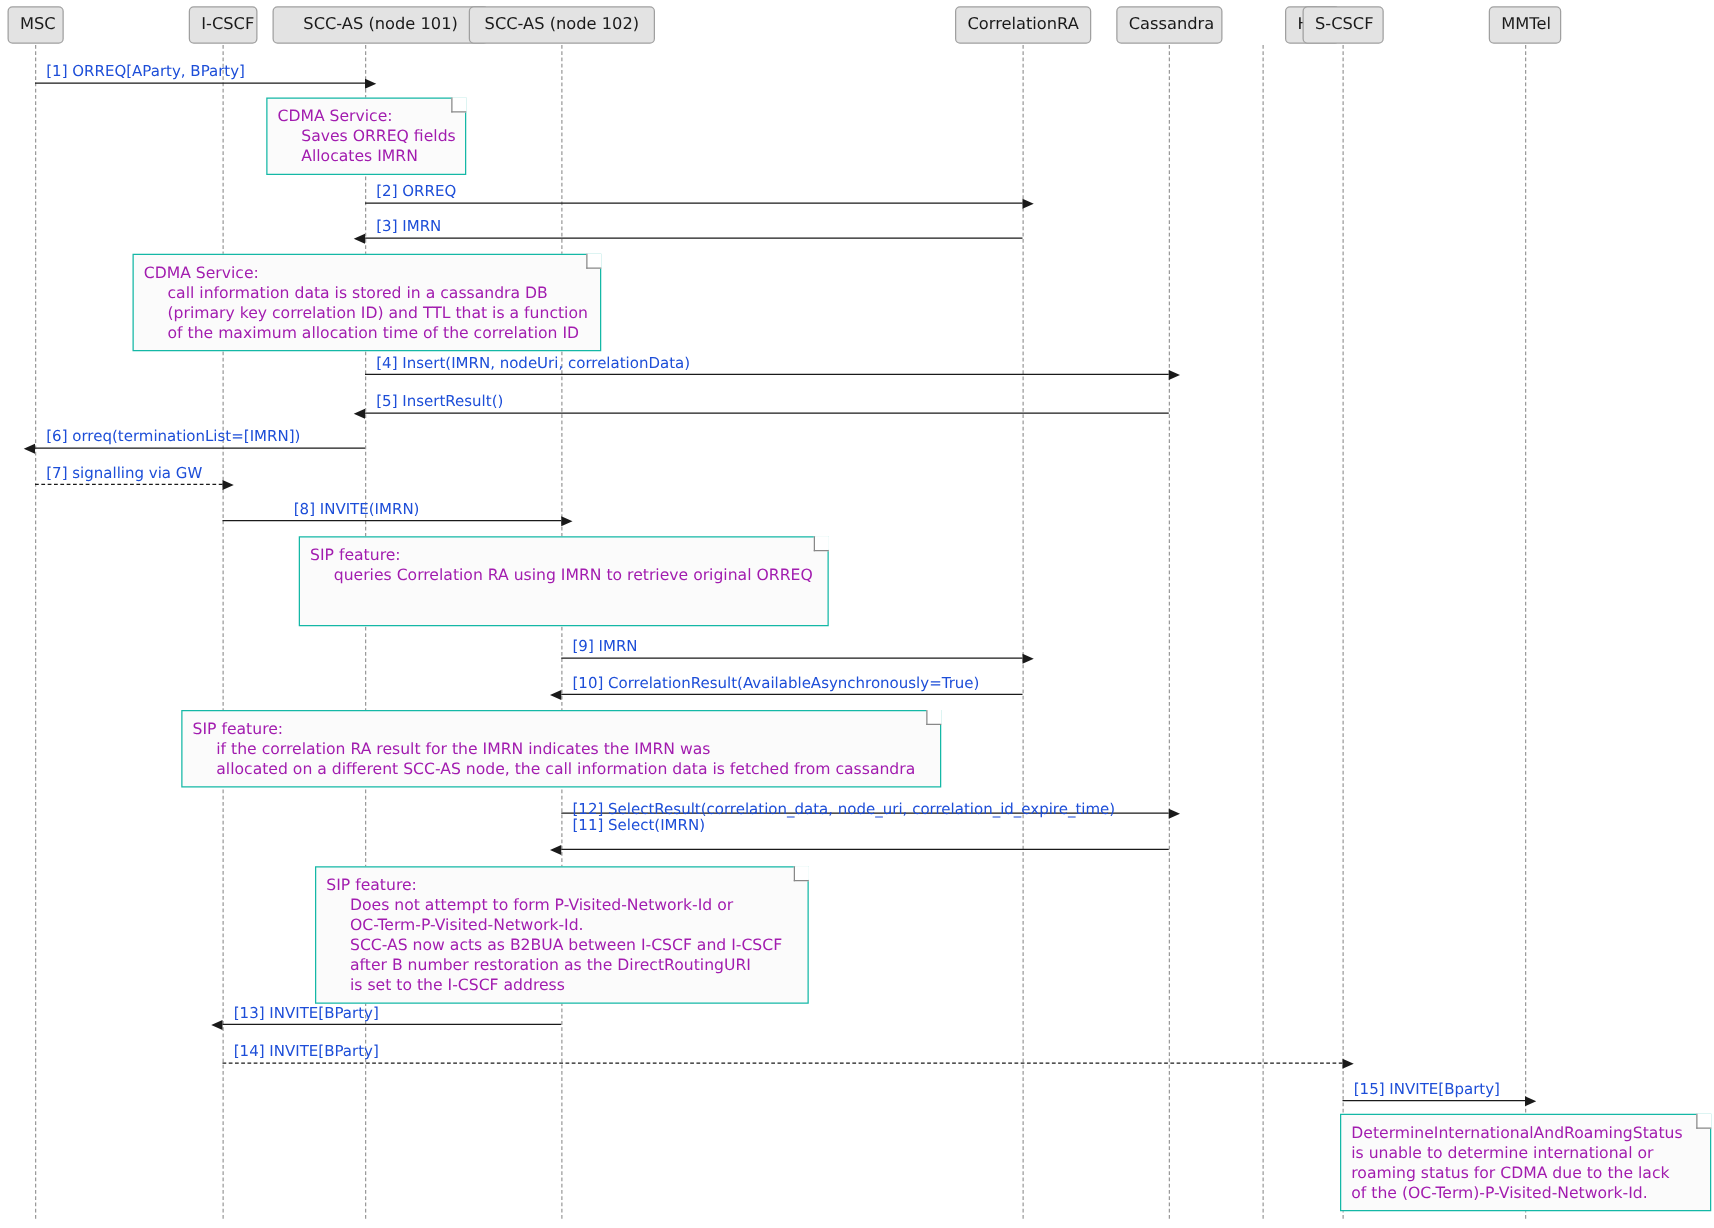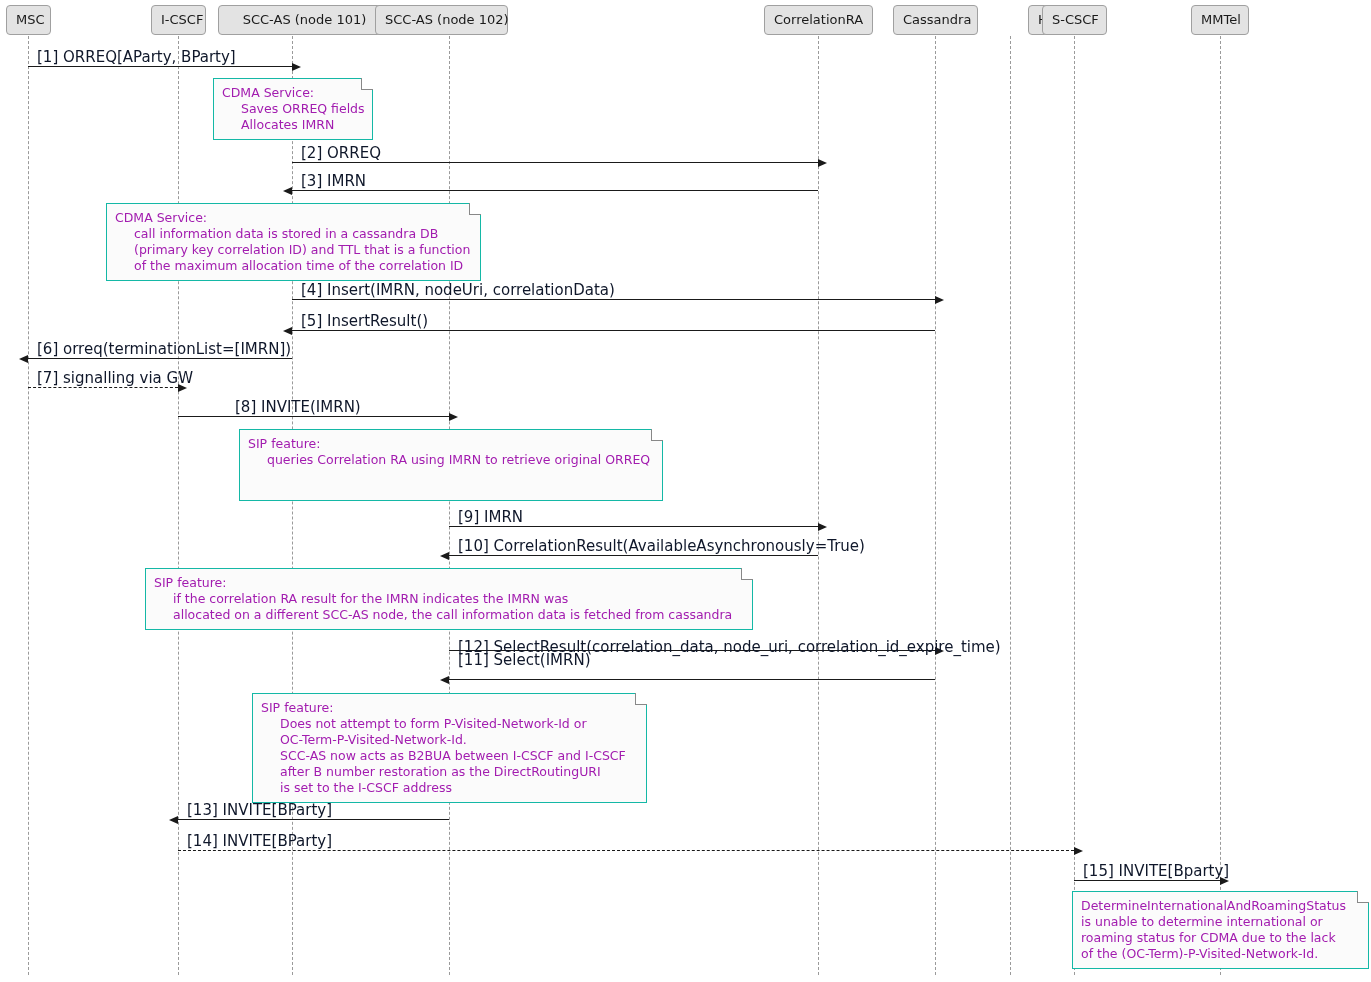--- a/index.html
+++ b/index.html
@@ -61,23 +61,23 @@
     right: -9px;
   }
   .arrowhead.left {
     border-top: 4px solid transparent;
     border-bottom: 4px solid transparent;
     border-right: 9px solid #1a1a1a;
     left: -9px;
   }
   .msg-label {
     position: absolute;
-    font-size: 15px;
+    font-size: 12px;
     white-space: nowrap;
-    color: #0f172a;
+    color: #1d4ed8;
     line-height: 14px;
   }
   
   .note {
     position: absolute;
     box-sizing: border-box;
     background: #FBFBFB;
     border: 1px solid #14b8a6;
     font-size: 12.5px;
     line-height: 16px;
@@ -120,21 +120,21 @@
       <div class="lifeline" style="left: 818px; top: 36px; height: 939px;"></div>
       <div class="lifeline" style="left: 935px; top: 36px; height: 939px;"></div>
       <div class="lifeline" style="left: 1010px; top: 36px; height: 939px;"></div>
       <div class="lifeline" style="left: 1074px; top: 36px; height: 939px;"></div>
       <div class="lifeline" style="left: 1220px; top: 36px; height: 939px;"></div>
     </div>
   <div id="participants-layer">
       <div class="participant" style="left: 6px; top: 5px; width: 45px;">MSC</div>
       <div class="participant" style="left: 151px; top: 5px; width: 55px;">I-CSCF</div>
       <div class="participant" style="left: 218px; top: 5px; width: 173px;">SCC-AS (node 101)</div>
-      <div class="participant" style="left: 375px; top: 5px; width: 133px;">SCC-AS (node 102)</div>
+      <div class="participant" style="left: 375px; top: 5px; width: 149px;">SCC-AS (node 102)</div>
       <div class="participant" style="left: 764px; top: 5px; width: 109px;">CorrelationRA</div>
       <div class="participant" style="left: 893px; top: 5px; width: 85px;">Cassandra</div>
       <div class="participant" style="left: 1028px; top: 5px; width: 44px;">HSS</div>
       <div class="participant" style="left: 1042px; top: 5px; width: 65px;">S-CSCF</div>
       <div class="participant" style="left: 1191px; top: 5px; width: 58px;">MMTel</div>
     </div>
   <div id="messages-layer">
       <div class="msg" style="left: 28px; width: 264px; top: 66px;">
         <div class="arrowhead right"></div>
       </div>

